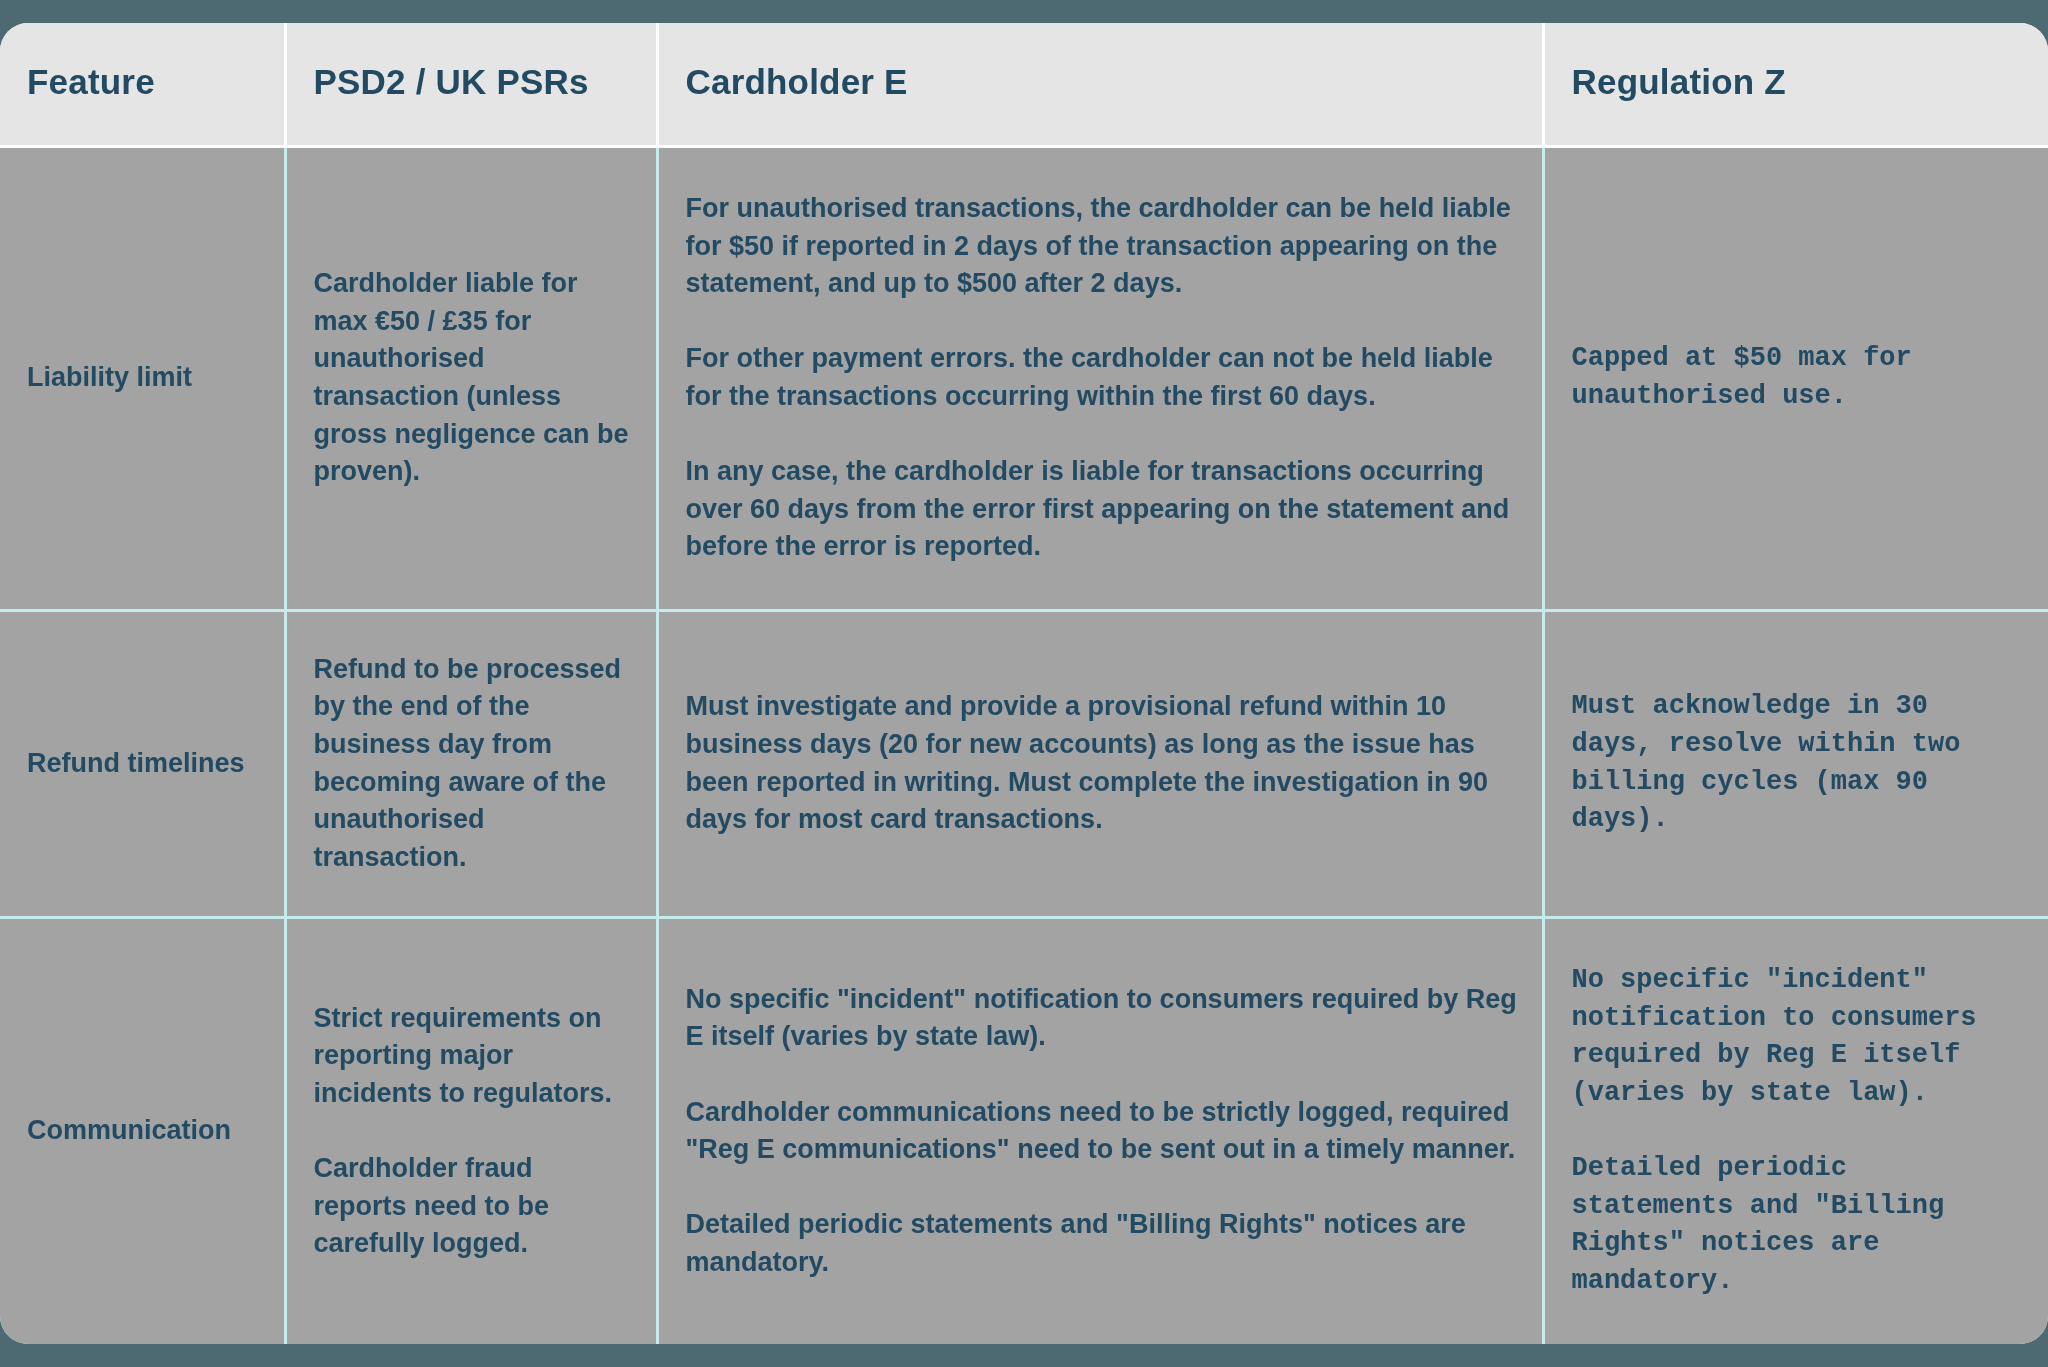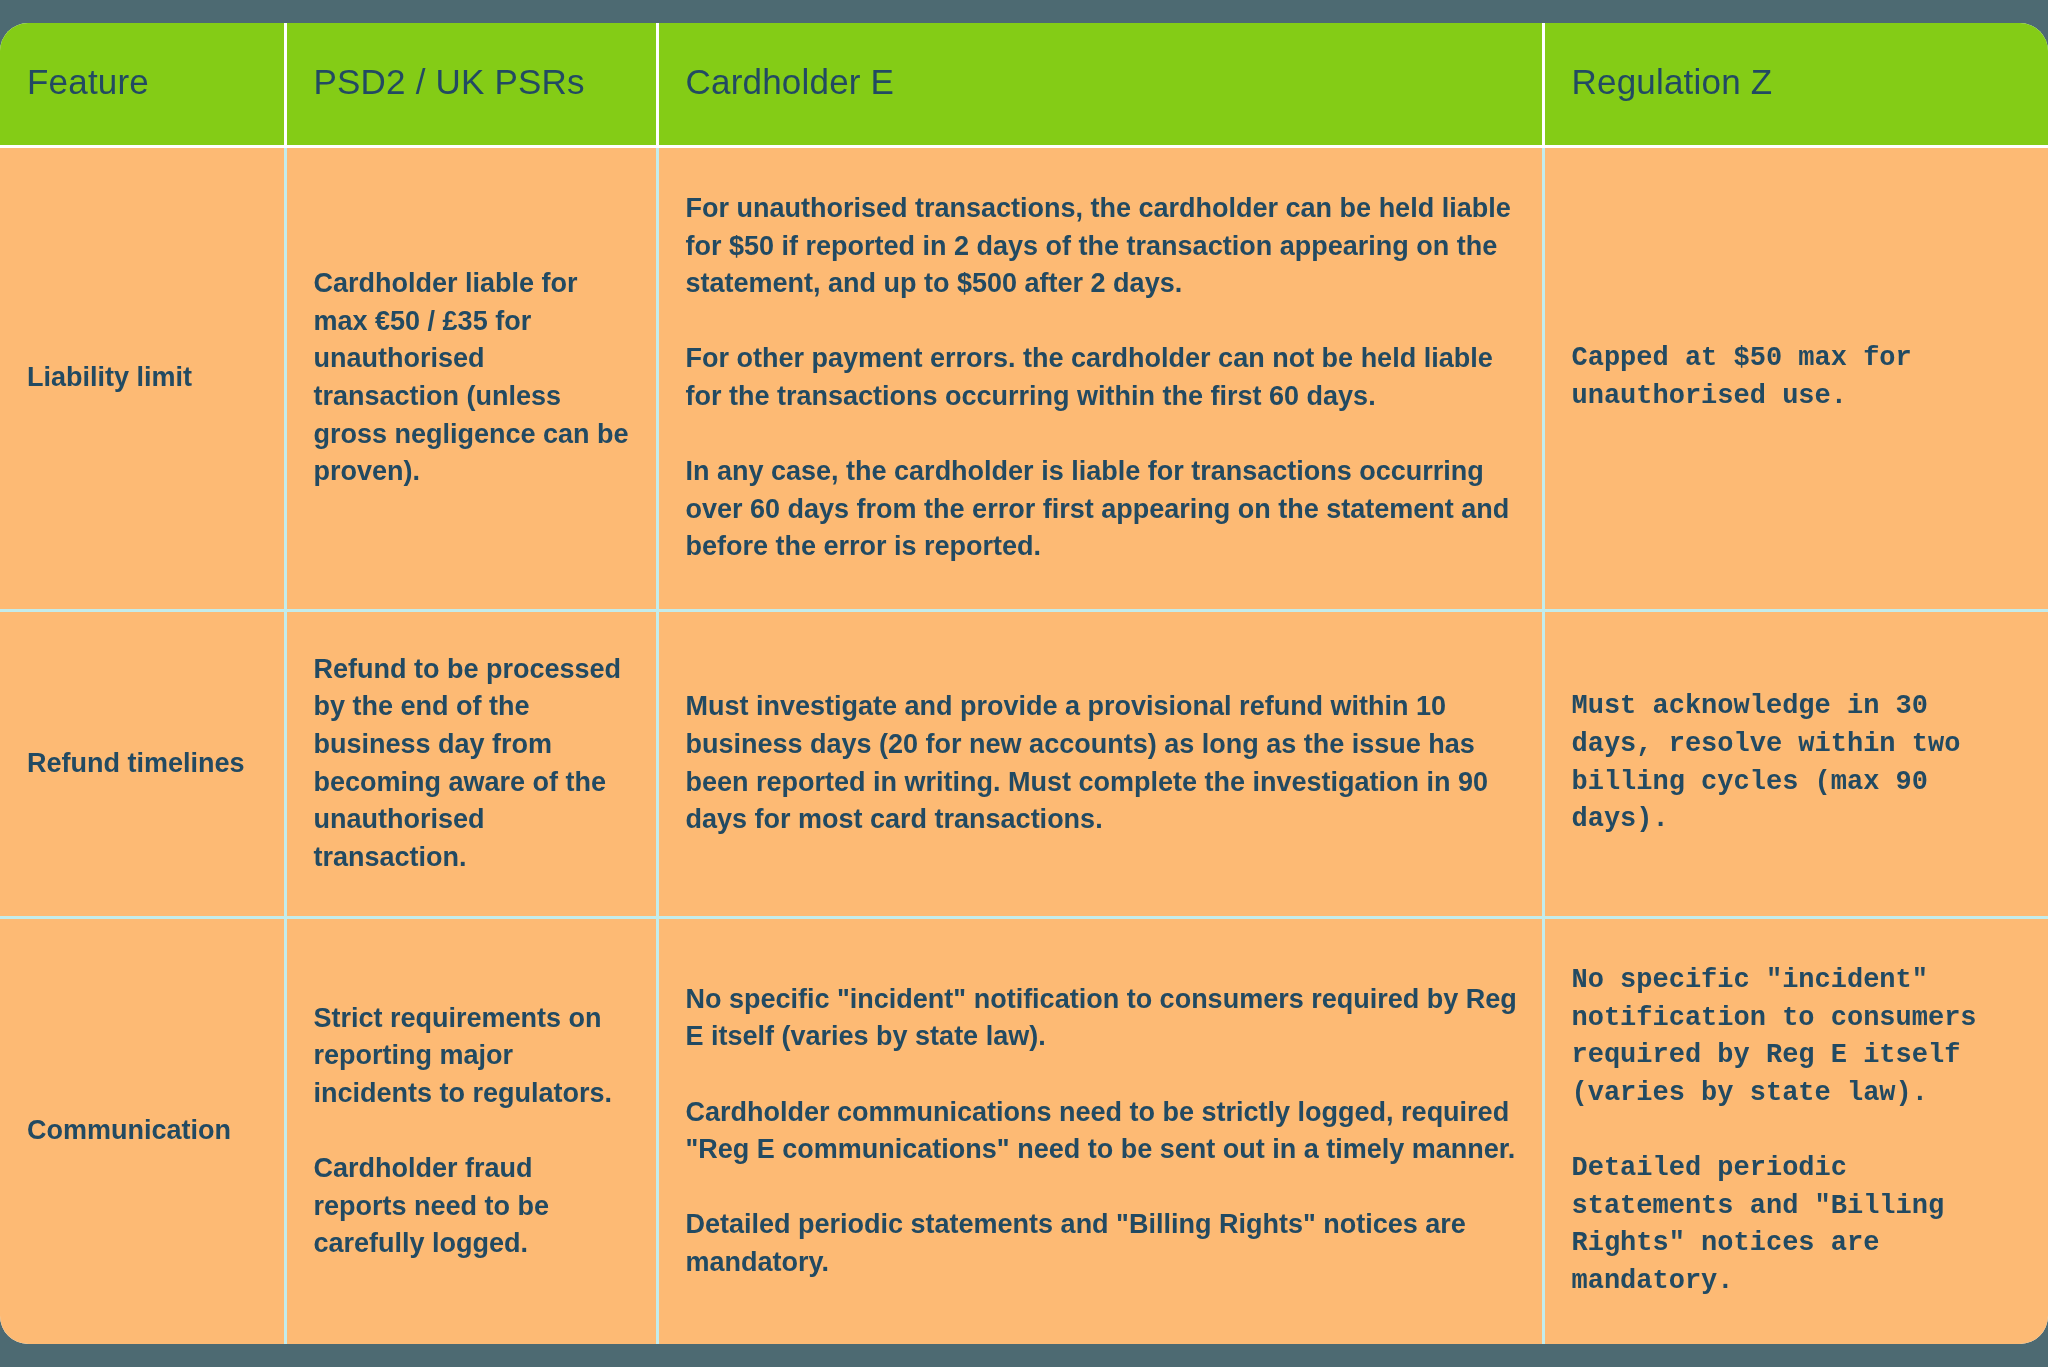--- a/index.html
+++ b/index.html
@@ -28,41 +28,41 @@
       font-family: "Liberation Sans", "DejaVu Sans", sans-serif;
       color: #224a62;
     }
     col.c0 { width: 285px; }
     col.c1 { width: 372px; }
     col.c2 { width: 886px; }
     col.c3 { width: 505px; }
 
     thead tr { height: 123px; }
     thead th {
-      background: #84cc16;
+      background: #e5e5e5;
       text-align: left;
-      font-weight: normal;
+      font-weight: bold;
       font-size: 35px;
       letter-spacing: 0.2px;
       vertical-align: middle;
       padding: 0 0 4px 27px;
       border-right: 3px solid #ffffff;
       border-bottom: 3px solid #ffffff;
     }
     thead th:last-child { border-right: none; }
 
     tbody td {
       vertical-align: middle;
       font-size: 27px;
       line-height: 37.6px;
       font-weight: bold;
       padding: 0 24px 0 27px;
       border-right: 3px solid #c3eceb;
       border-bottom: 3px solid #c3eceb;
-      background: #fdba74;
+      background: #a3a3a3;
       margin-left: 21px;
     }
     tbody td:last-child { border-right: none; font-family: Liberation Mono, monospace; }
     tbody tr:last-child td { border-bottom: none; }
     tbody td.feature { font-weight: bold; }
     tr.r1 { height: 464px; }
     tr.r2 { height: 307px; }
     tr.r3 { height: 427px; }
 
     .para { margin: 0; }

